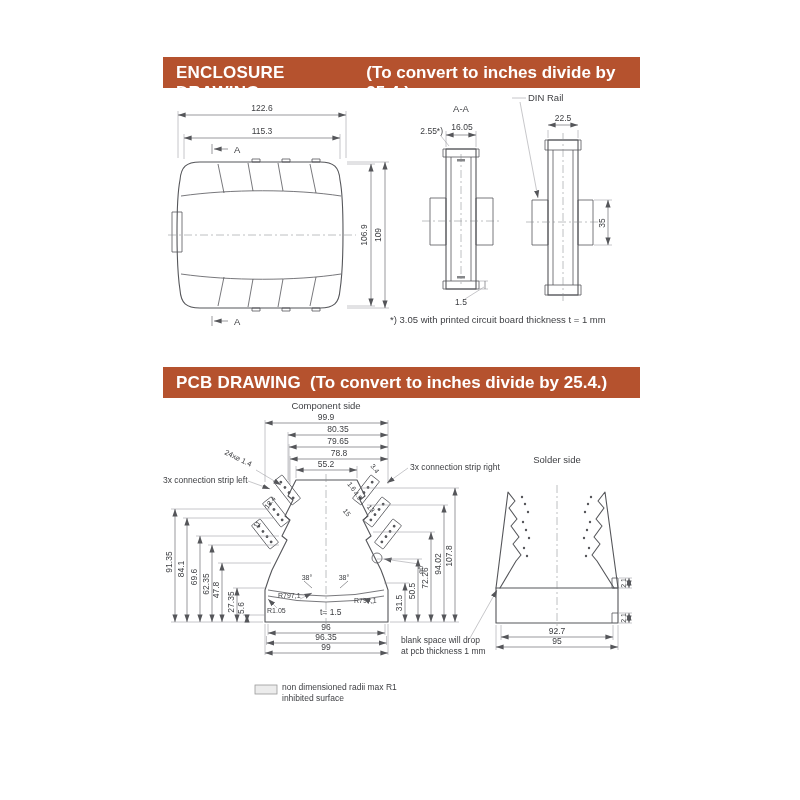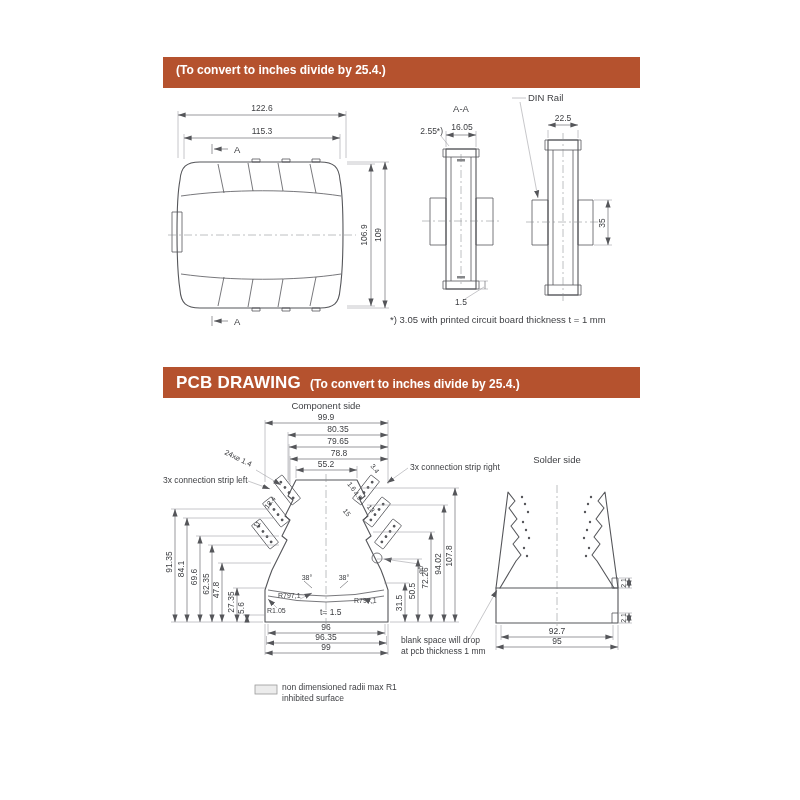--- a/index.html
+++ b/index.html
@@ -1,37 +1,38 @@
 <!DOCTYPE html>
 <html style="--accent: #b5522e;"><head>
 <meta charset="utf-8">
 <style>
   html,body{margin:0;padding:0;background:#fff;}
   body{width:800px;height:800px;position:relative;font-family:"Liberation Sans",sans-serif;}
   .banner{position:absolute;left:163px;width:477px;height:31px;background:var(--accent,#b5522e);
           color:#fff;display:flex;align-items:baseline;gap:9px;padding:0 0 0 13px;box-sizing:border-box;}
   .banner .inner{display:flex;align-items:baseline;gap:9px;margin-top:6px;}
   .bt{font-size:17px;font-weight:bold;letter-spacing:.2px;}
-  .bs{font-size:12px;font-weight:bold;}
+  .bs{font-size:17px;font-weight:bold;}
   svg{position:absolute;overflow:visible;}
   svg text{fill:#3f4044;}
   .t7{font-size:7px}.t75{font-size:7.5px}.t8{font-size:8.5px}.t9{font-size:9.5px}
   .sh{fill:none;stroke:#55565a;stroke-width:1.1;stroke-linejoin:round;stroke-linecap:round}
   .s2{fill:none;stroke:#55565a;stroke-width:.8;stroke-linejoin:round}
   .dm{fill:none;stroke:#6e6f73;stroke-width:.7}
   .ex{fill:none;stroke:#98999d;stroke-width:.55}
   .cl{fill:none;stroke:#8a8b8f;stroke-width:.55;stroke-dasharray:8 3 2 3}
   .dt{fill:#55565a}
   .lg{fill:#ececec;stroke:#9a9a9a;stroke-width:.8}
 </style>
 </head>
 <body>
 
 <div class="banner" style="top:57px">
   <div class="inner">
+    <span class="bt">ENCLOSURE DRAWING</span>
     <span class="bs">(To convert to inches divide by 25.4.)</span>
   </div>
 </div>
 
 <svg width="500" height="252" style="left:160px;top:88px">
   <defs>
     <marker id="ah" markerWidth="9" markerHeight="7" refX="7.6" refY="3.5" orient="auto-start-reverse" markerUnits="userSpaceOnUse">
       <path d="M0,0.9 L7.6,3.5 L0,6.1 Z" fill="#55565a"></path>
     </marker>
   </defs>

